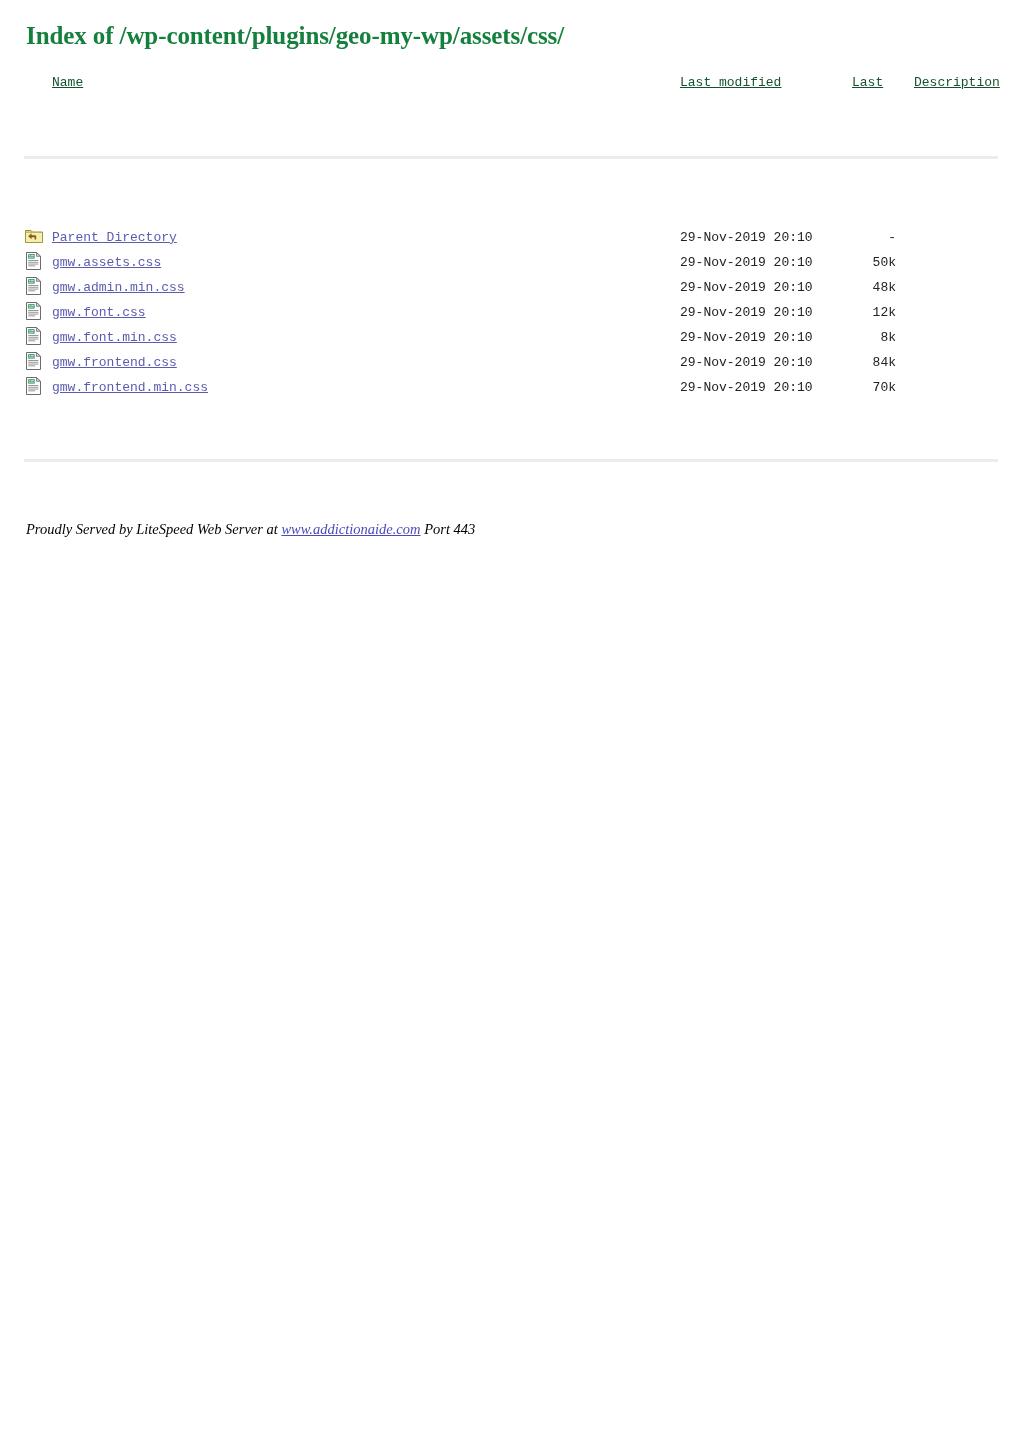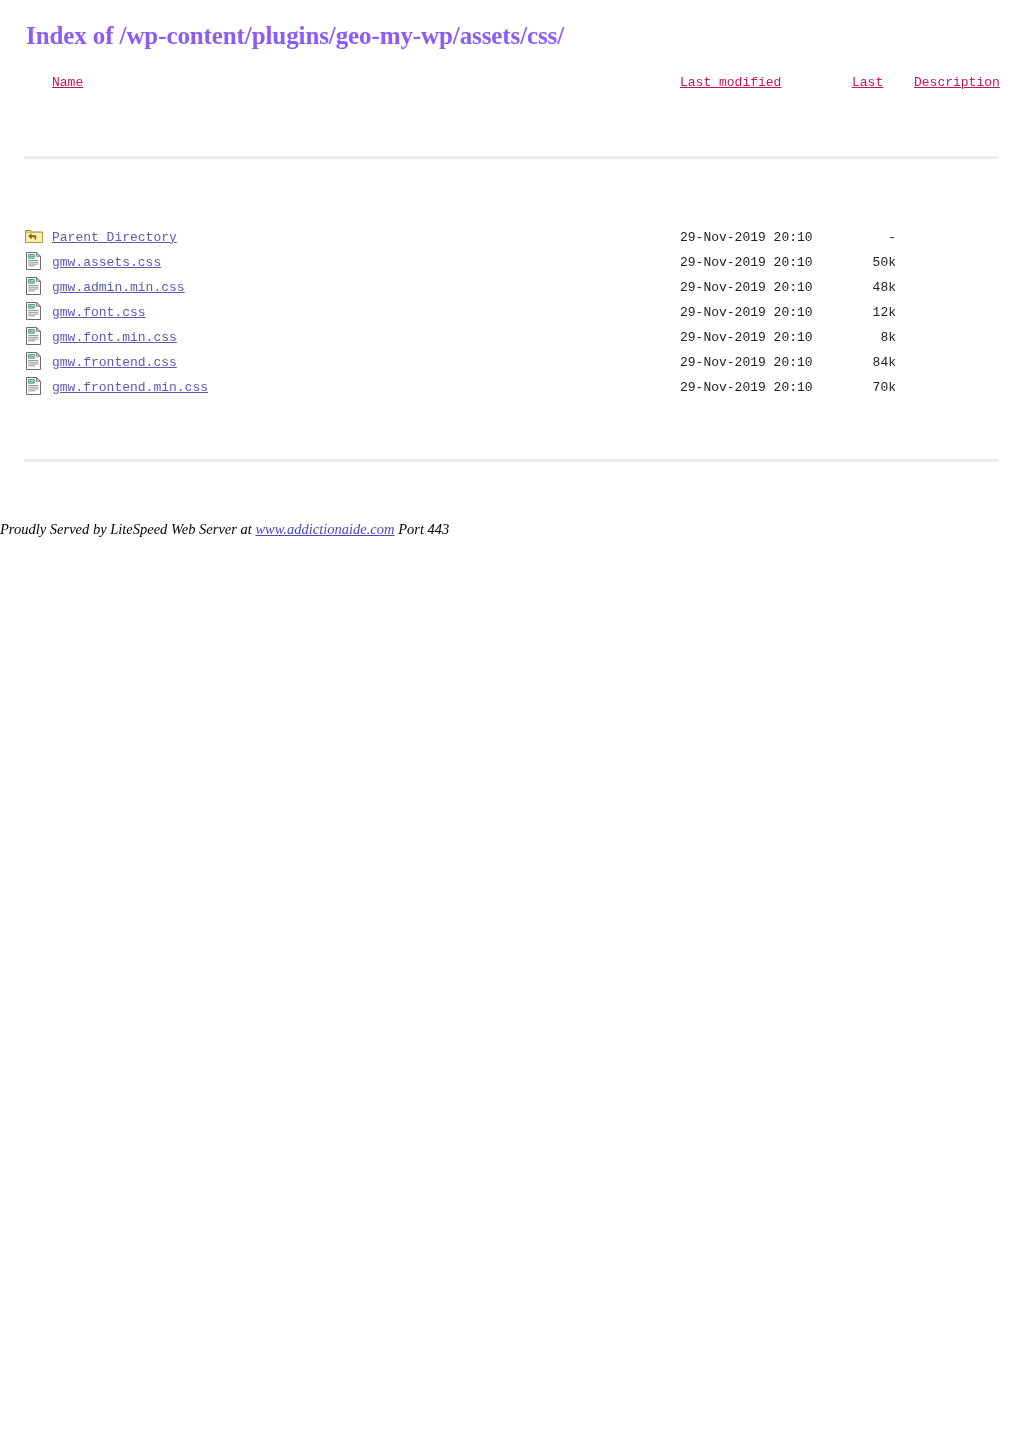--- a/index.html
+++ b/index.html
@@ -18,21 +18,21 @@
 
   
   .page-title {
     font-family: "Liberation Serif", "DejaVu Serif", serif;
     font-weight: bold;
     font-size: 25px;
     line-height: 1.1;
     margin: 0;
     padding: 22px 0 0 26px;
     letter-spacing: -0.1px;
-    color: #8b5cf6;
+    color: #15803d;
     white-space: pre;
   }
 
   
   .index-wrap {
     margin-top: 20px;
     padding-left: 24px;
     font-family: "Liberation Mono", "DejaVu Sans Mono", monospace;
     font-size: 13px;
     line-height: 25px;
@@ -62,21 +62,21 @@
 
   .head-row td { padding-bottom: 2px; }
 
   .link {
     color: #5b5bb0;
     text-decoration: underline;
     font-family: "Liberation Mono", "DejaVu Sans Mono", monospace;
     font-size: 13px;
     cursor: pointer;
   }
-  .head-link { color: #be185d; text-decoration: underline; }
+  .head-link { color: #14532d; text-decoration: underline; }
 
   .rule-row td {
     padding: 0;
   }
   .hr {
     height: 3px;
     background: #ececec;
     border: 0;
     margin: 9px 0 9px 0;
     width: 974px;
@@ -95,20 +95,21 @@
     width: 20px;
     height: 20px;
     vertical-align: -5px;
     position: relative;
   }
   .icon svg { display: block; }
 
   
   .footer {
     margin-top: 0;
+    padding-left: 26px;
     font-family: "Liberation Serif", "DejaVu Serif", serif;
     font-style: italic;
     font-size: 14.5px;
     color: #000000;
     white-space: pre;
   }
   .footer .link {
     font-family: "Liberation Serif", "DejaVu Serif", serif;
     font-style: italic;
     font-size: 14.5px;

